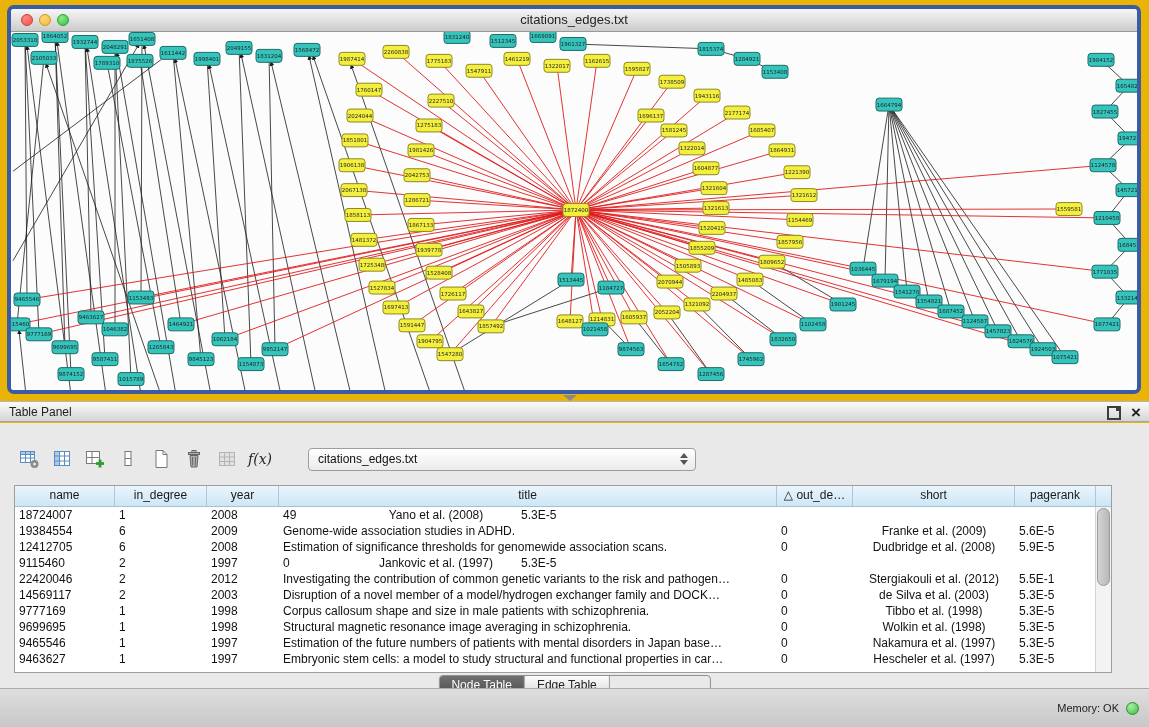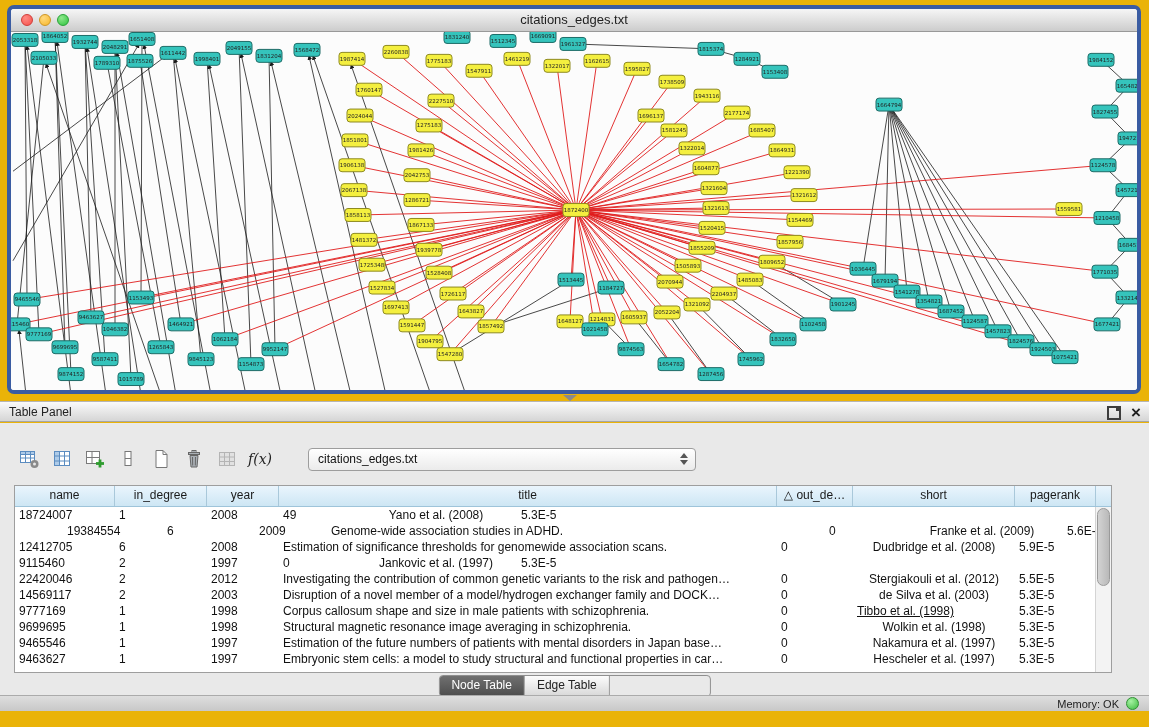--- a/index.html
+++ b/index.html
@@ -69,21 +69,21 @@
 
   
   #tab-bar{position:absolute;top:675px;left:50%;transform:translateX(-50%);display:flex;height:20px;
     border:1px solid #8f8f8f;border-radius:4px;overflow:hidden;}
   .seg{padding:0 12px;font-size:12px;line-height:19px;color:#222;
     background:linear-gradient(#fcfcfc,#d8d8d8);border-right:1px solid #9b9b9b;}
   .seg:last-child{border-right:none;margin-top:21px;}
   .seg.active{background:linear-gradient(#707070,#4d4d4d);color:#fff;}
 
   
-  #status-bar{position:absolute;bottom:16px;left:0;width:1149px;height:16px;
+  #status-bar{position:absolute;bottom:0;left:0;width:1149px;height:39px;
     background:linear-gradient(#dedede,#c8c8c8);border-top:1px solid #ababab;
     display:flex;align-items:center;justify-content:flex-end;padding-right:10px;box-sizing:border-box;}
   #memory-text{font-size:11px;color:#222;margin-right:7px;}
   #memory-dot{width:11px;height:11px;border-radius:50%;
     background:radial-gradient(circle at 35% 30%,#a6f2a3,#3dbb3f);border:1px solid #2f8f33;}
 </style>
 </head>
 <body>
 
 <div id="screen">
@@ -874,21 +874,21 @@
       <div id="tbl-body">
           <div class="tr">
             <div class="td" style="width: 100px; text-align: left;">18724007</div>
             <div class="td" style="width: 92px; text-align: left;">1</div>
             <div class="td" style="width: 72px; text-align: left;">2008</div>
             <div class="td" style="width: 76px; text-align: left;">49</div>
             <div class="td" style="width: 162px; text-align: center;">Yano et al. (2008)</div>
             <div class="td" style="width: 81px; text-align: left;">5.3E-5</div>
           </div>
           <div class="tr">
-            <div class="td" style="width: 100px; text-align: left; margin-left: 48px;">19384554</div>
+            <div class="td" style="width: 100px; text-align: left;">19384554</div>
             <div class="td" style="width: 92px; text-align: left;">6</div>
             <div class="td" style="width: 72px; text-align: left;">2009</div>
             <div class="td" style="width: 498px; text-align: left;">Genome-wide association studies in ADHD.</div>
             <div class="td" style="width: 76px; text-align: left;">0</div>
             <div class="td" style="width: 162px; text-align: center;">Franke et al. (2009)</div>
             <div class="td" style="width: 81px; text-align: left;">5.6E-5</div>
           </div>
           <div class="tr">
             <div class="td" style="width: 100px; text-align: left;">12412705</div>
             <div class="td" style="width: 92px; text-align: left;">6</div>
@@ -906,38 +906,38 @@
             <div class="td" style="width: 162px; text-align: center;">Jankovic et al. (1997)</div>
             <div class="td" style="width: 81px; text-align: left;">5.3E-5</div>
           </div>
           <div class="tr">
             <div class="td" style="width: 100px; text-align: left;">22420046</div>
             <div class="td" style="width: 92px; text-align: left;">2</div>
             <div class="td" style="width: 72px; text-align: left;">2012</div>
             <div class="td" style="width: 498px; text-align: left;">Investigating the contribution of common genetic variants to the risk and pathogen…</div>
             <div class="td" style="width: 76px; text-align: left;">0</div>
             <div class="td" style="width: 162px; text-align: center;">Stergiakouli et al. (2012)</div>
-            <div class="td" style="width: 81px; text-align: left;">5.5E-5</div>
+            <div class="td" style="width: 81px; text-align: left;">5.5E-1</div>
           </div>
           <div class="tr">
             <div class="td" style="width: 100px; text-align: left;">14569117</div>
             <div class="td" style="width: 92px; text-align: left;">2</div>
             <div class="td" style="width: 72px; text-align: left;">2003</div>
             <div class="td" style="width: 498px; text-align: left;">Disruption of a novel member of a model/hydrogen exchanger family and DOCK…</div>
             <div class="td" style="width: 76px; text-align: left;">0</div>
             <div class="td" style="width: 162px; text-align: center;">de Silva et al. (2003)</div>
             <div class="td" style="width: 81px; text-align: left;">5.3E-5</div>
           </div>
           <div class="tr">
             <div class="td" style="width: 100px; text-align: left;">9777169</div>
             <div class="td" style="width: 92px; text-align: left;">1</div>
             <div class="td" style="width: 72px; text-align: left;">1998</div>
             <div class="td" style="width: 498px; text-align: left;">Corpus callosum shape and size in male patients with schizophrenia.</div>
             <div class="td" style="width: 76px; text-align: left;">0</div>
-            <div class="td" style="width: 162px;  text-decoration: underline;">Tibbo et al. (1998)</div>
+            <div class="td" style="width: 162px; text-align: center;">Tibbo et al. (1998)</div>
             <div class="td" style="width: 81px; text-align: left;">5.3E-5</div>
           </div>
           <div class="tr">
             <div class="td" style="width: 100px; text-align: left;">9699695</div>
             <div class="td" style="width: 92px; text-align: left;">1</div>
             <div class="td" style="width: 72px; text-align: left;">1998</div>
             <div class="td" style="width: 498px; text-align: left;">Structural magnetic resonance image averaging in schizophrenia.</div>
             <div class="td" style="width: 76px; text-align: left;">0</div>
             <div class="td" style="width: 162px; text-align: center;">Wolkin et al. (1998)</div>
             <div class="td" style="width: 81px; text-align: left;">5.3E-5</div>

